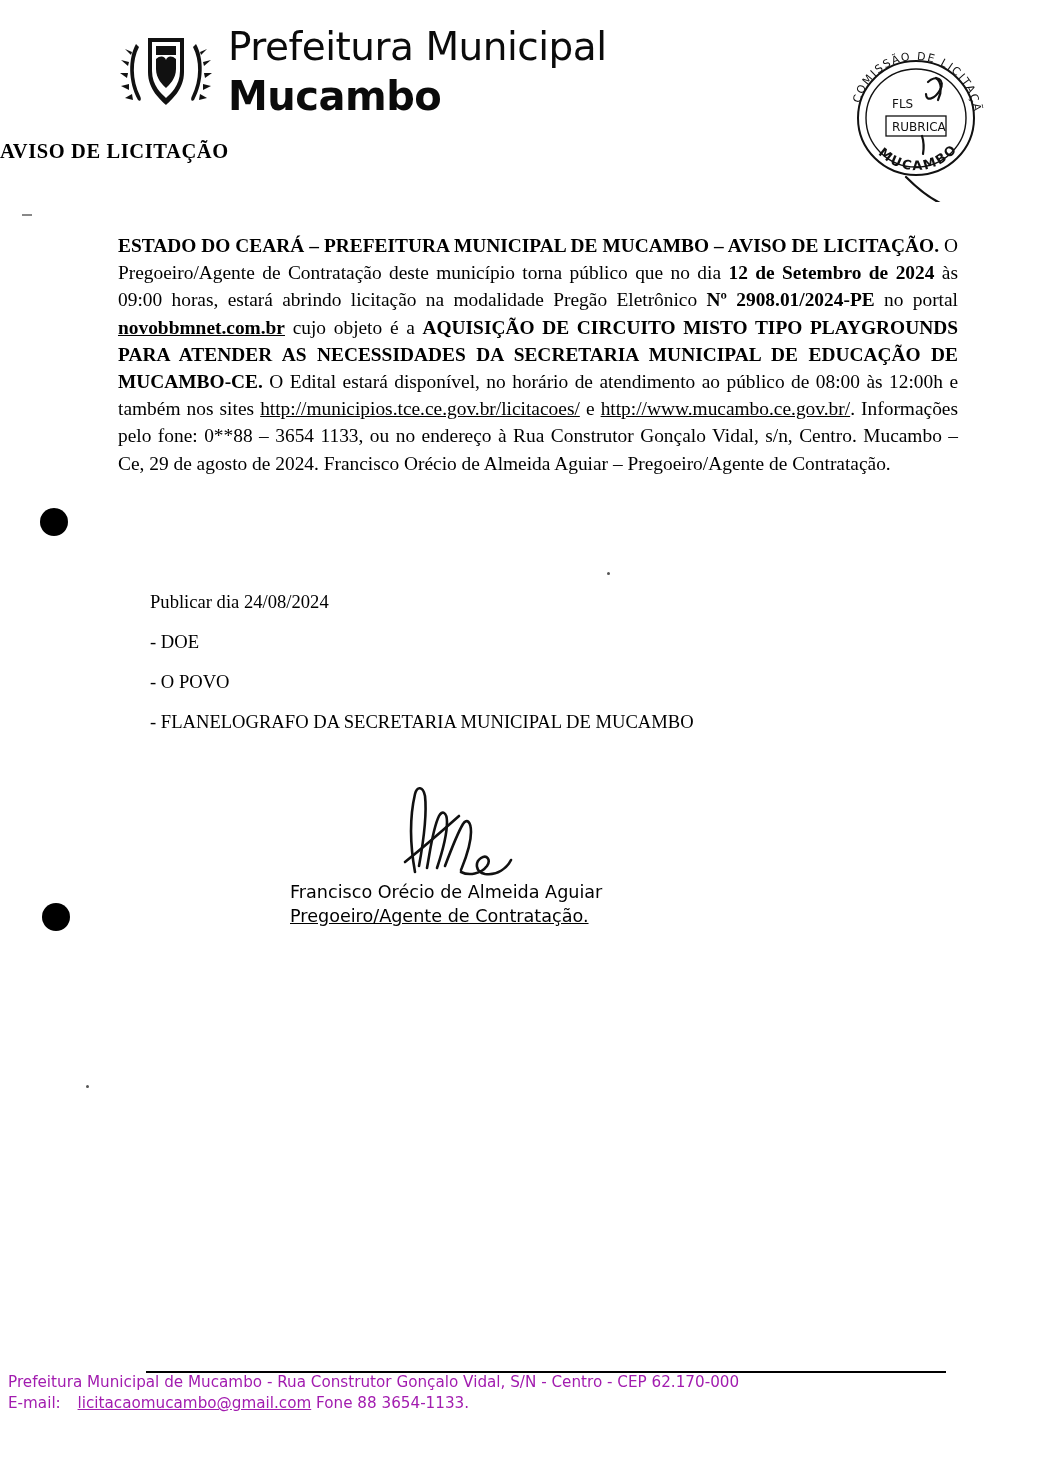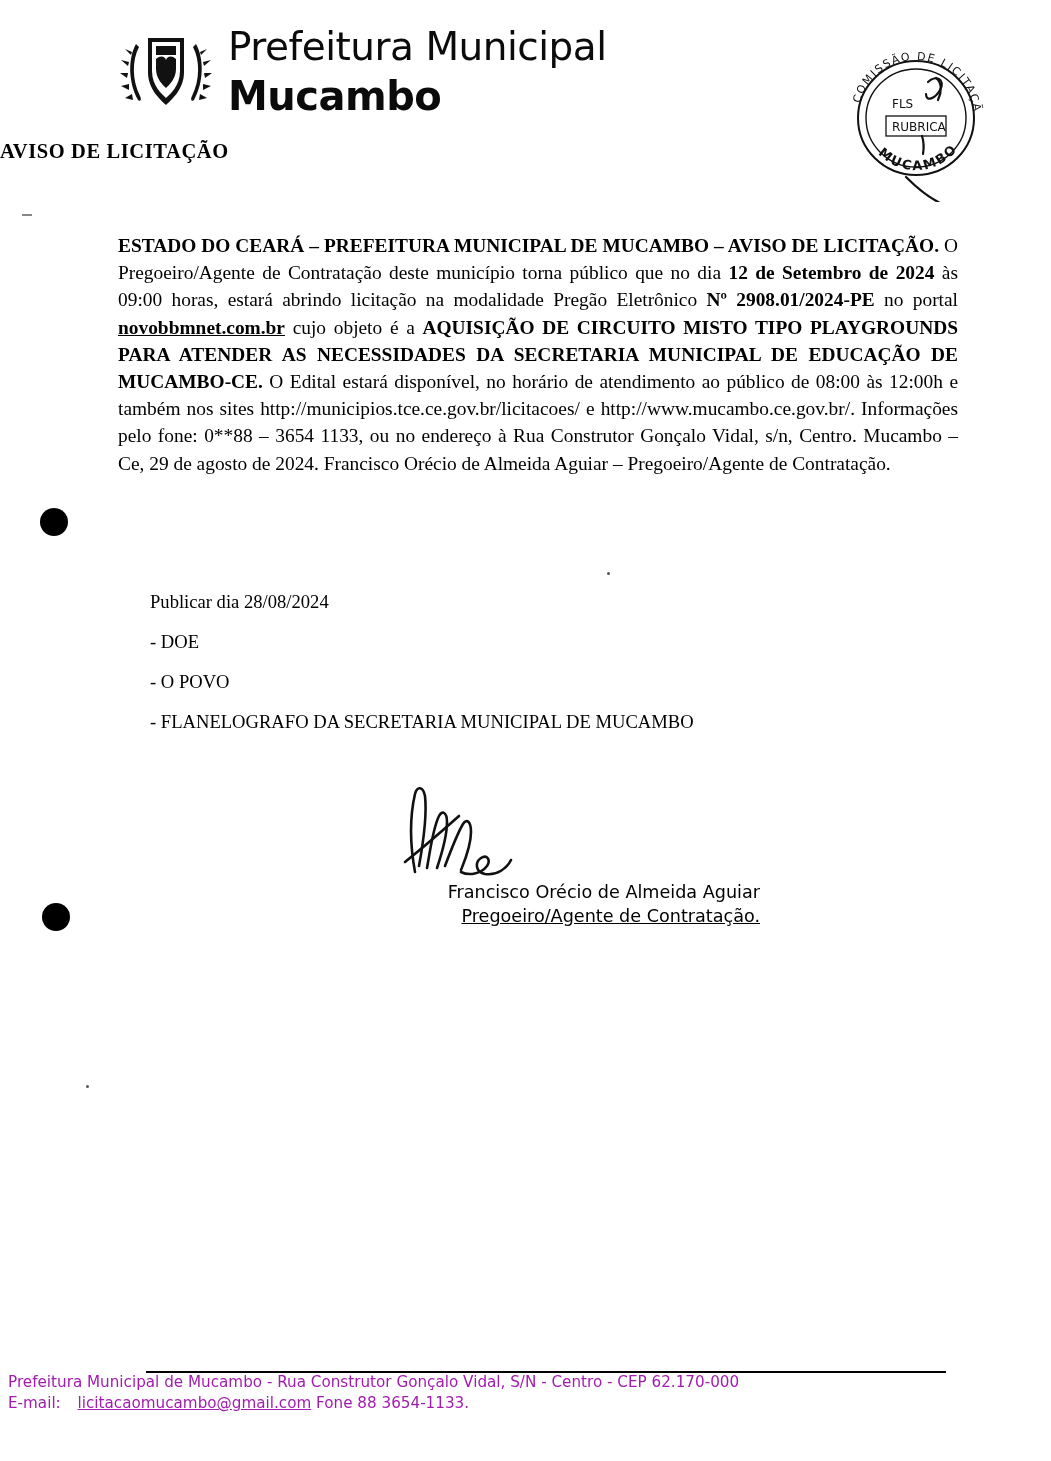--- a/index.html
+++ b/index.html
@@ -83,41 +83,41 @@
     width: 840px;
   }
   .para {
     font-size: 19.4px;
     line-height: 27.2px;
     text-align: justify;
     text-justify: inter-word;
   }
   .para b { font-weight: bold; }
   .u { text-decoration: underline; }
-  .lnk { }
+  .lnk { text-decoration: underline; }
 
   
   .pub-block {
     position: absolute;
     left: 150px;
     top: 592px;
     width: 800px;
     font-size: 18.6px;
     line-height: 20px;
   }
   .pub-block .pub-title { margin-bottom: 20px; }
   .pub-block .pub-item { margin-left: 0; margin-bottom: 20px; }
 
   
   .sig-wrap {
     position: absolute;
     left: 290px;
     top: 780px;
     width: 470px;
-    text-align: right;
+    text-align: left;
   }
   .sig-scribble { height: 100px; position: relative; }
   .sig-name {
     font-family: "DejaVu Sans", sans-serif;
     font-size: 17.6px;
     line-height: 24px;
   }
   .sig-role {
     font-family: "DejaVu Sans", sans-serif;
     font-size: 17.6px;
@@ -238,21 +238,21 @@
   </div>
 </div>
 
 <div class="doc-title">AVISO DE LICITAÇÃO</div>
 
 <div class="body-block">
   <div class="para"><b>ESTADO DO CEARÁ – PREFEITURA MUNICIPAL DE MUCAMBO – AVISO DE LICITAÇÃO.</b> O Pregoeiro/Agente de Contratação deste município torna público que no dia <b>12 de Setembro de 2024</b> às 09:00 horas, estará abrindo licitação na modalidade Pregão Eletrônico <b>Nº 2908.01/2024-PE</b> no portal <b class="u">novobbmnet.com.br</b> cujo objeto é a <b>AQUISIÇÃO DE CIRCUITO MISTO TIPO PLAYGROUNDS PARA ATENDER AS NECESSIDADES DA SECRETARIA MUNICIPAL DE EDUCAÇÃO DE MUCAMBO-CE.</b> O Edital estará disponível, no horário de atendimento ao público de 08:00 às 12:00h e também nos sites <span class="lnk">http://municipios.tce.ce.gov.br/licitacoes/</span> e <span class="lnk">http://www.mucambo.ce.gov.br/</span>. Informações pelo fone: 0**88 – 3654 1133, ou no endereço à Rua Construtor Gonçalo Vidal, s/n, Centro. Mucambo – Ce, 29 de agosto de 2024. Francisco Orécio de Almeida Aguiar – Pregoeiro/Agente de Contratação.</div>
 </div>
 
 <div class="pub-block">
-  <div class="pub-title">Publicar dia 28/08/2024</div>
+  <div class="pub-title">Publicar dia 24/08/2024</div>
   <div class="pub-item">- DOE</div>
   <div class="pub-item">- O POVO</div>
   <div class="pub-item">- FLANELOGRAFO DA SECRETARIA MUNICIPAL DE MUCAMBO</div>
 </div>
 
 <div class="sig-wrap">
   <div class="sig-scribble">
     <svg viewBox="0 0 300 100" width="300" height="100" style="position:absolute;left:85px;top:0;" aria-hidden="true">
       <g fill="none" stroke="#111" stroke-width="2.6" stroke-linecap="round" stroke-linejoin="round">
         <path d="M40 92 C36 70 34 40 40 14 C42 6 48 6 50 16 C52 34 48 64 44 86"></path>

